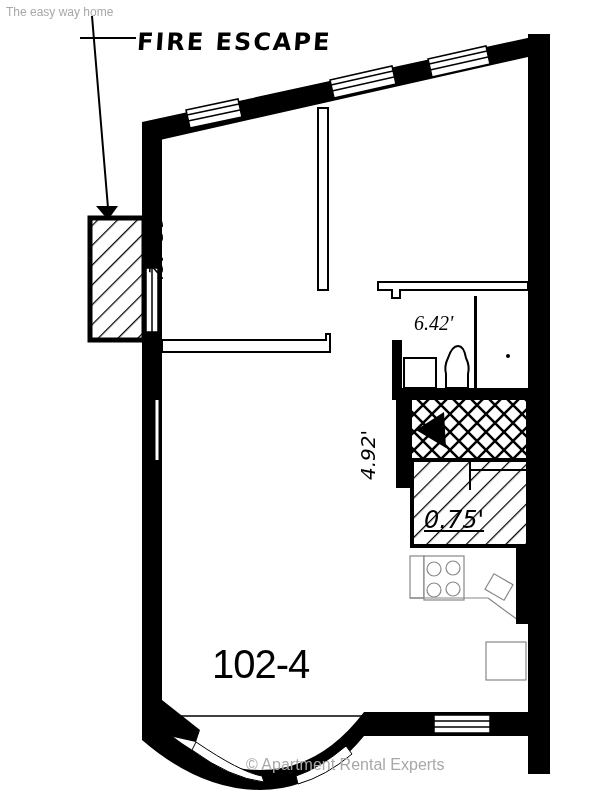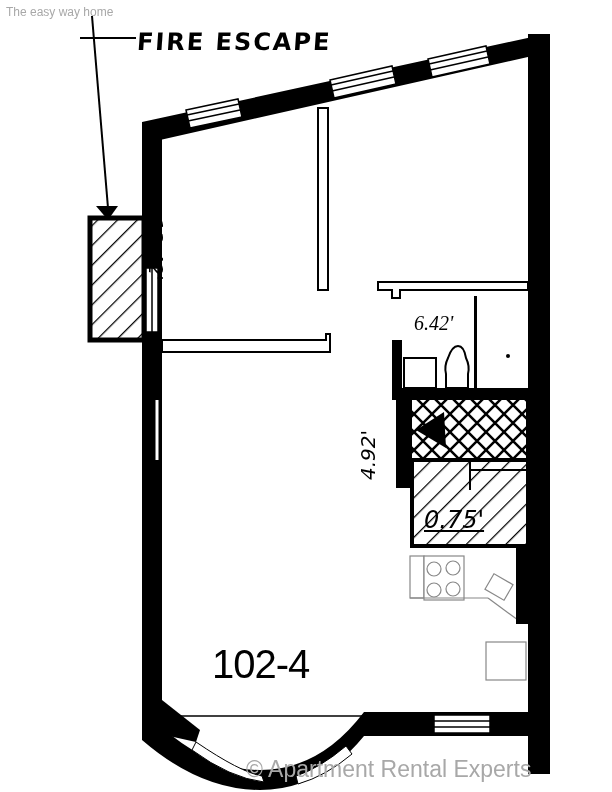--- a/index.html
+++ b/index.html
@@ -1,19 +1,19 @@
 <!DOCTYPE html>
 <html><head>
   <meta charset="utf-8">
   <style>
     html, body { margin: 0; padding: 0; background: #ffffff; }
     body { width: 612px; height: 792px; position: relative; overflow: hidden; font-family: "Liberation Sans", sans-serif; }
     .plan { position: absolute; left: 0; top: 0; width: 612px; height: 792px; }
     .watermark-top { position: absolute; left: 6px; top: 5px; font-size: 12px; color: #a8a8a8; font-family: "Liberation Sans", sans-serif; letter-spacing: 0; }
-    .watermark-bottom { position: absolute; left: 246px; top: 756px; font-size: 23px; color: #a8a8a8; font-family: "Liberation Sans", sans-serif; }
+    .watermark-bottom { position: absolute; left: 246px; top: 756px; font-size: 16px; color: #a8a8a8; font-family: "Liberation Sans", sans-serif; }
     .hand { position: absolute; font-family: "DejaVu Sans", sans-serif; font-weight: bold; color: #000; }
     .fire-label { left: 137px; top: 28px; font-size: 24px; letter-spacing: 2px; transform: skewX(-4deg); }
     .unit-label { left: 212px; top: 614px; font-size: 40px; font-family: "Liberation Sans", sans-serif; font-weight: normal; letter-spacing: -1px; margin-top: 28px; }
     .dim { position: absolute; font-family: "DejaVu Sans", sans-serif; font-size: 20px; color: #000; font-style: italic; }
     .dim-1342 { left: 168px; top: 218px; transform: rotate(90deg); transform-origin: left top; }
     .dim-642 { left: 414px; top: 312px; font-family: Liberation Serif, serif; }
     .dim-492 { left: 356px; top: 480px; transform: rotate(-90deg); transform-origin: left top; }
     .dim-075 { left: 424px; top: 506px; font-size: 24px; text-decoration: underline; }
   </style>
 </head>

